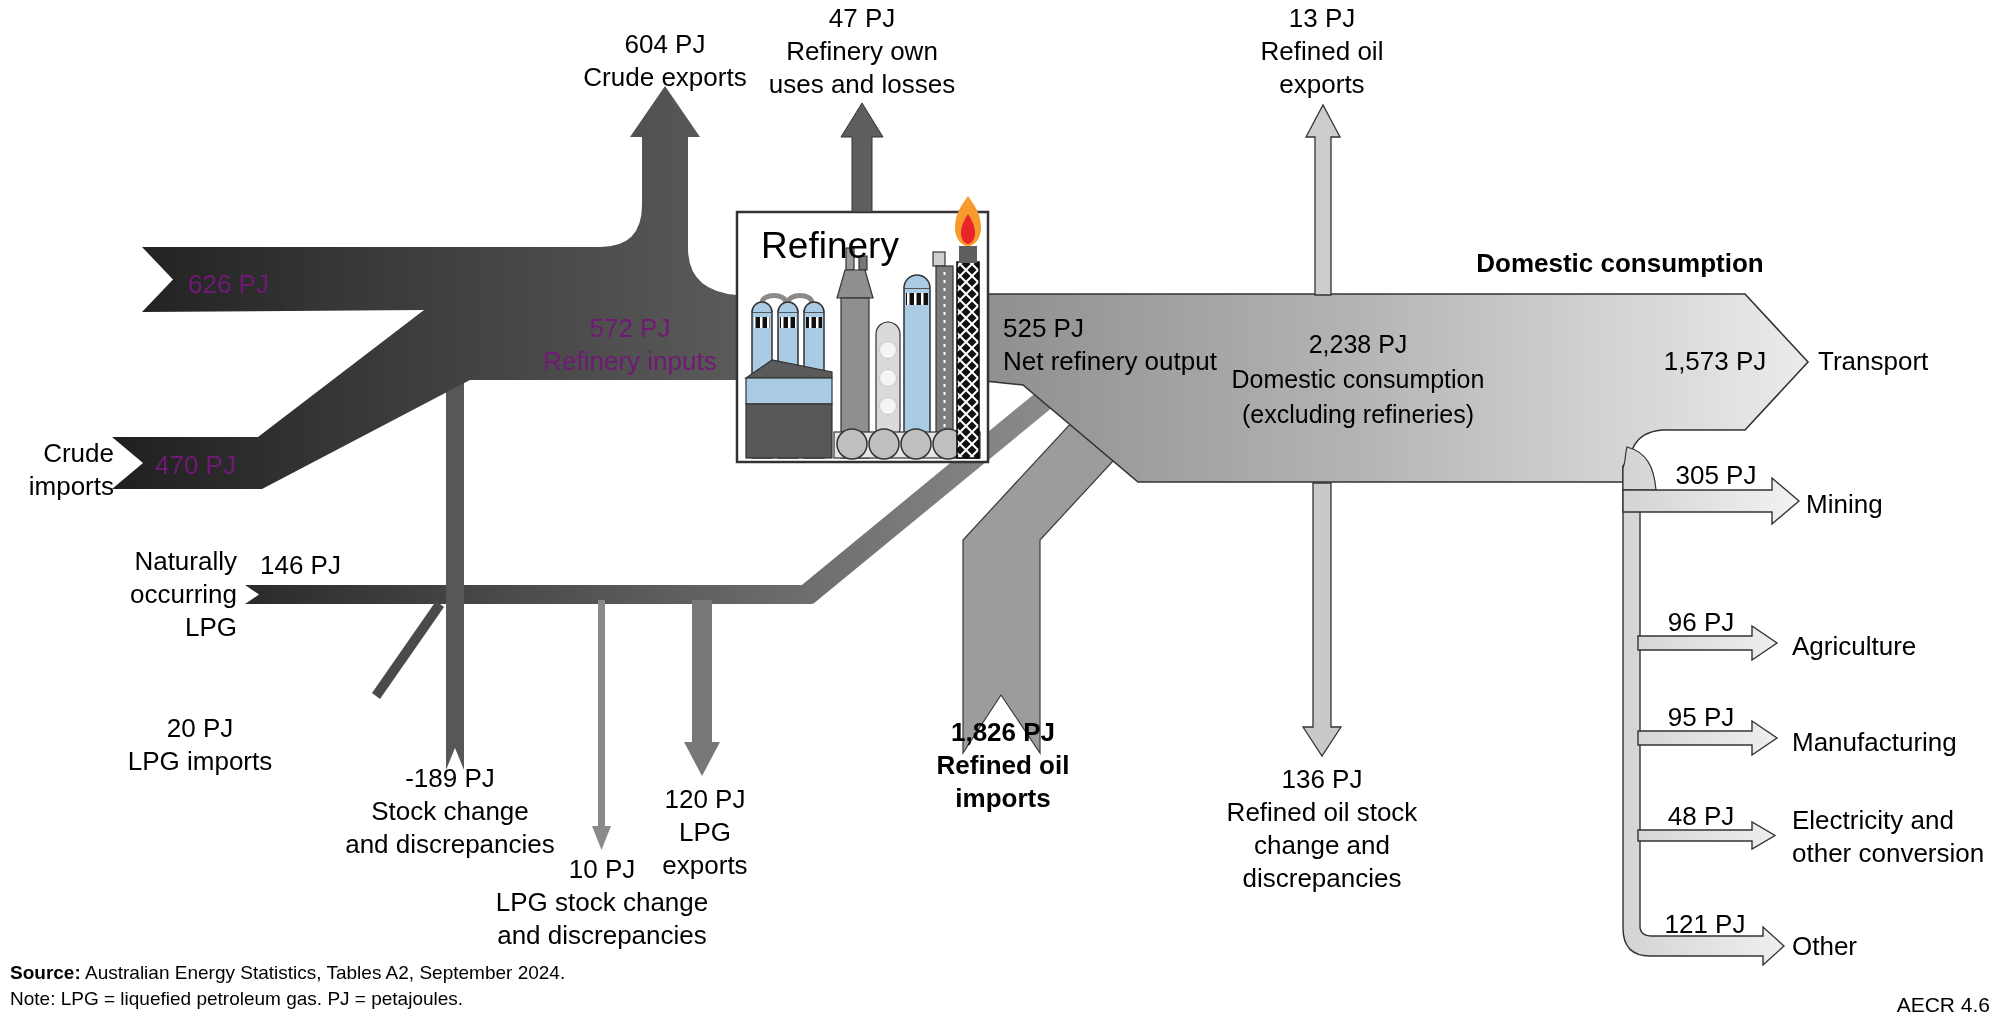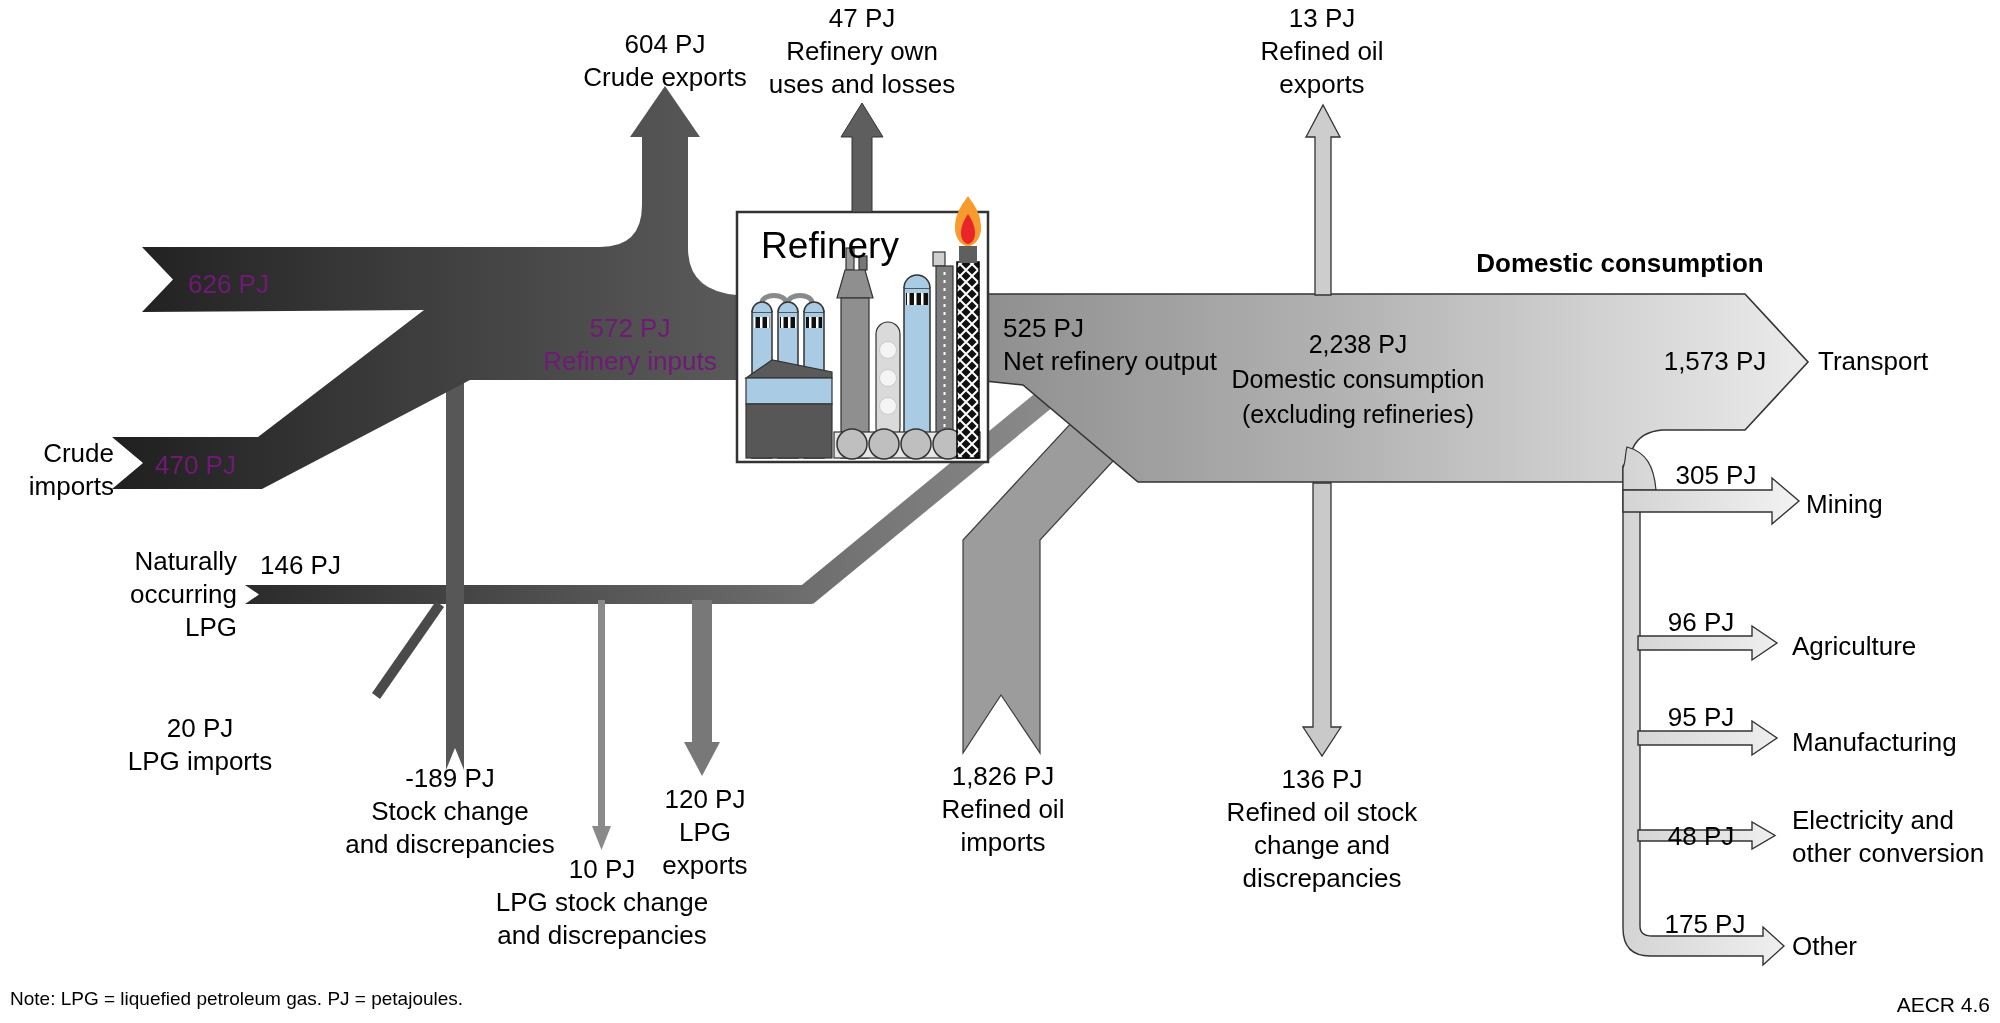--- a/index.html
+++ b/index.html
@@ -184,40 +184,43 @@
 
   <div class="lbl center" style="left:1641px;top:459px;width:150px;">305 PJ</div>
   <div class="lbl" style="left:1806px;top:488px;">Mining</div>
 
   <div class="lbl center" style="left:1626px;top:606px;width:150px;">96 PJ</div>
   <div class="lbl" style="left:1792px;top:630px;">Agriculture</div>
 
   <div class="lbl center" style="left:1626px;top:701px;width:150px;">95 PJ</div>
   <div class="lbl" style="left:1792px;top:726px;">Manufacturing</div>
 
-  <div class="lbl center" style="left:1626px;top:820px;width:150px;">48 PJ</div>
+  <div class="lbl center" style="left:1626px;top:800px;width:150px;">48 PJ</div>
   <div class="lbl" style="left:1792px;top:804px;">Electricity and
 other conversion</div>
 
-  <div class="lbl center" style="left:1630px;top:908px;width:150px;">175 PJ</div>
+  <div class="lbl center" style="left:1630px;top:908px;width:150px;">121 PJ</div>
   <div class="lbl" style="left:1792px;top:930px;">Other</div>
 
   <div class="lbl center" style="left:320px;top:762px;width:260px;">-189 PJ
 Stock change
 and discrepancies</div>
   <div class="lbl center" style="left:472px;top:853px;width:260px;">10 PJ
 LPG stock change
 and discrepancies</div>
   <div class="lbl center" style="left:630px;top:783px;width:150px;">120 PJ
 LPG
 exports</div>
-  <div class="lbl center" style="left:878px;top:760px;width:250px;">1,826 PJ
+  <div class="lbl center" style="left:878px;top:716px;width:250px;font-weight:bold;">1,826 PJ
 Refined oil
 imports</div>
   <div class="lbl center" style="left:1197px;top:763px;width:250px;">136 PJ
 Refined oil stock
 change and
 discrepancies</div>
 
+  <div class="footer" style="left:10px;top:960px;">
+    <span style="font-weight:bold;">Source:</span><span> Australian Energy Statistics, Tables A2, September 2024.</span>
+  </div>
   <div class="footer" style="left:10px;top:986px;">Note: LPG = liquefied petroleum gas. PJ = petajoules.</div>
   <div class="footer" style="left:1840px;top:992px;width:150px;text-align:right;font-size:21px;">AECR 4.6</div>
 
 </div>
 
 </body></html>

